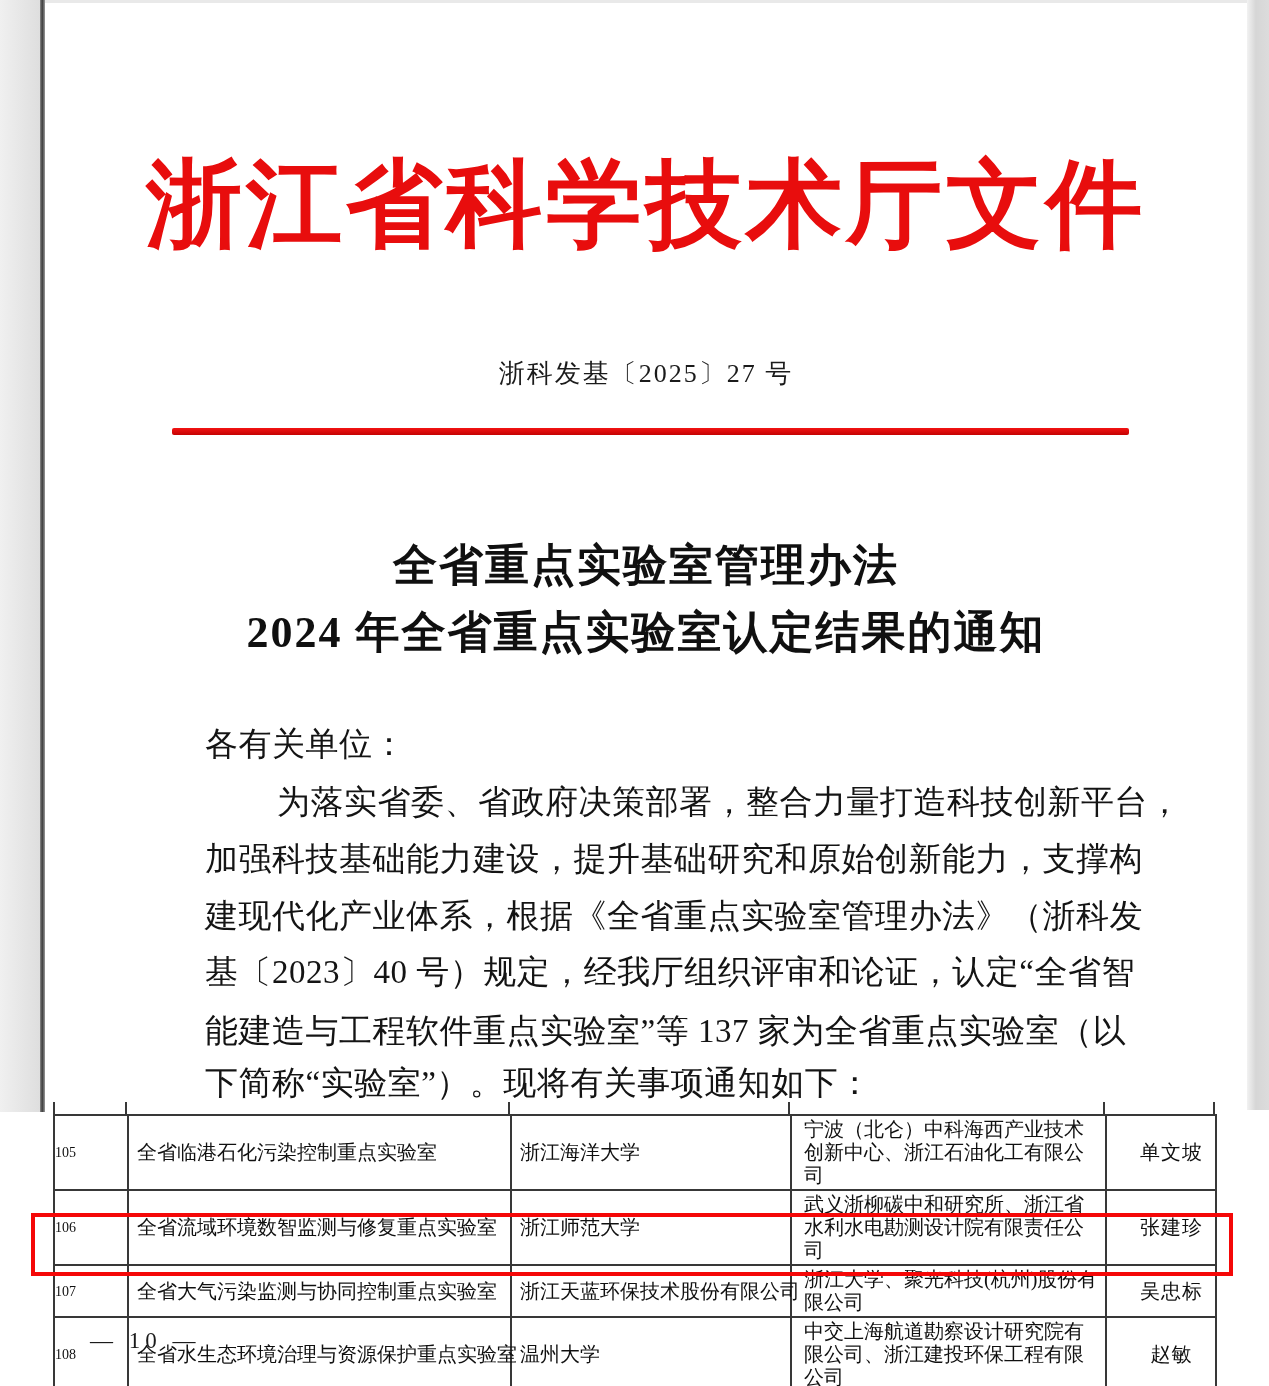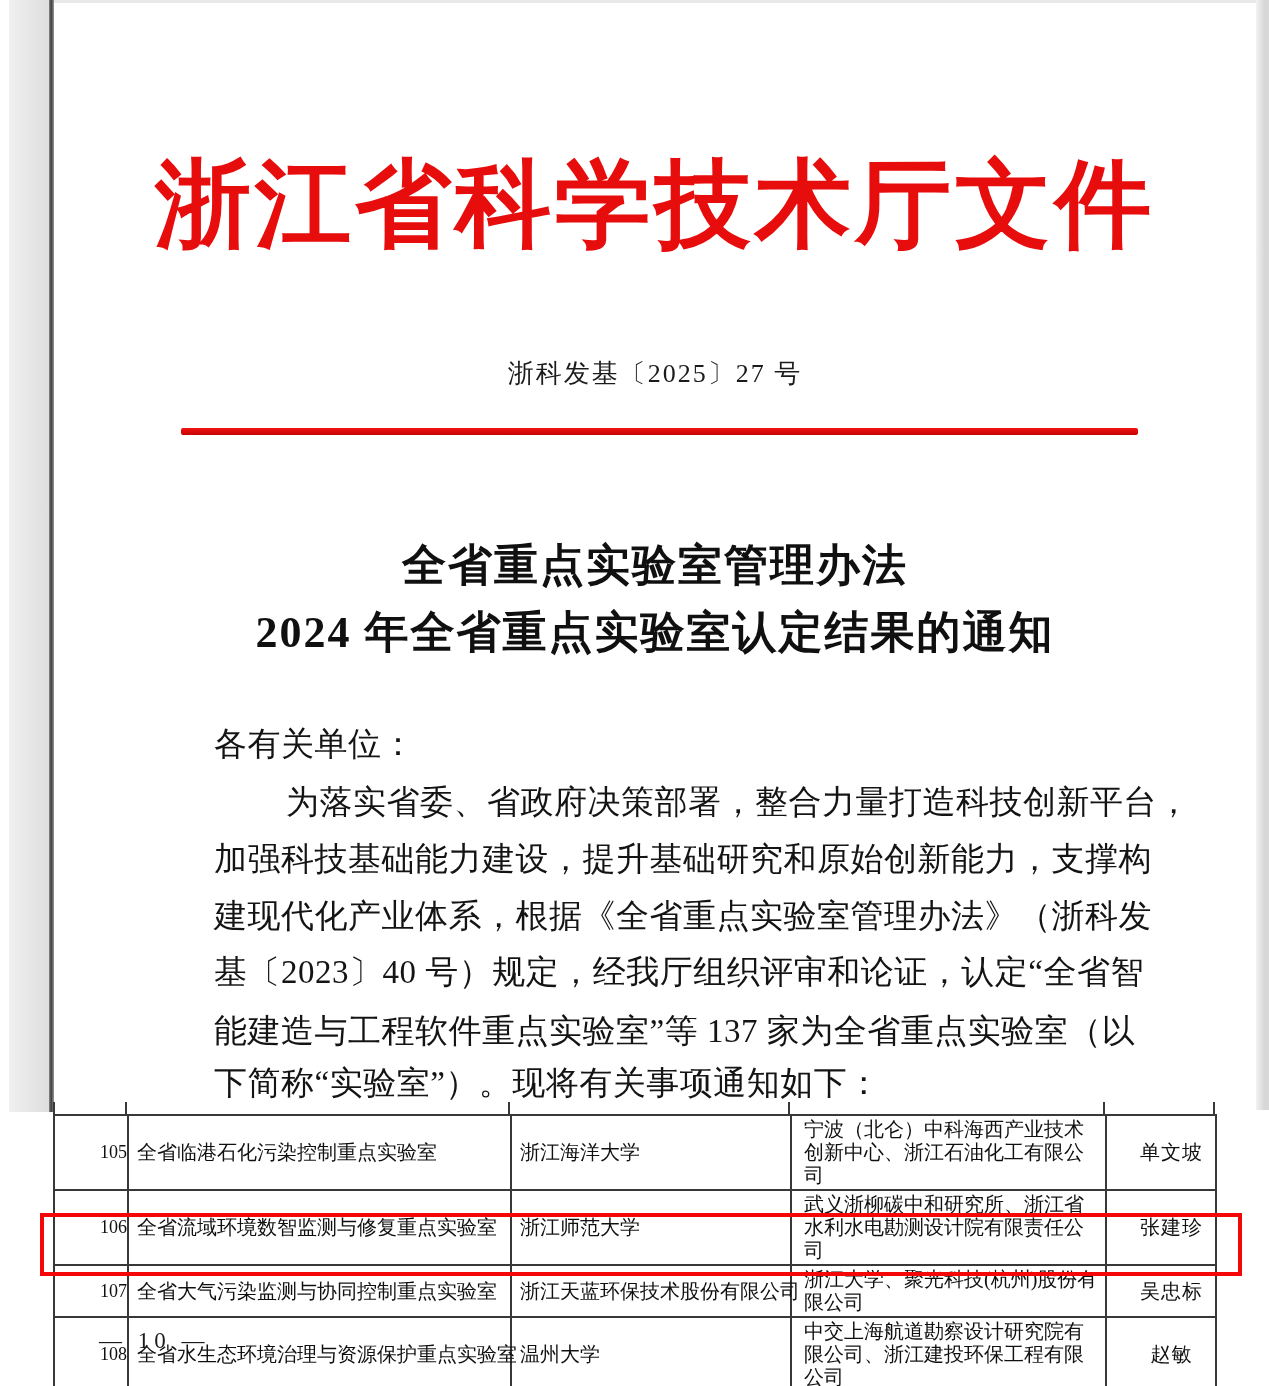--- a/index.html
+++ b/index.html
@@ -1,21 +1,21 @@
 <!DOCTYPE html>
 <html><head>
 <meta charset="utf-8">
 <style>
   html,body{margin:0;padding:0;}
   body{
     width:1269px;height:1386px;position:relative;background:#ffffff;
     font-family:"Liberation Serif","DejaVu Serif",serif;
     overflow:hidden;
   }
-  .abs{position:absolute;margin-left:9px;}
+  .abs{position:absolute;}
   
   .margin-left{left:0;top:0;width:40px;height:1112px;
     background:linear-gradient(to right,#f0f0f0,#dedede);}
   .page-edge{left:40px;top:0;width:5px;height:1112px;
     background:linear-gradient(to right,#8a8a8a,#3d3d3d 45%,#9a9a9a);}
   .margin-right{left:1247px;top:0;width:22px;height:1110px;
     background:linear-gradient(to right,#f2f2f2,#d6d6d6 40%,#dcdcdc);}
   .top-line{left:45px;top:0;width:1202px;height:3px;background:#e9e9e9;}
 
   
@@ -35,21 +35,21 @@
   
   .bline{left:205px;width:960px;font-size:33px;color:#141414;
     letter-spacing:0.5px;white-space:nowrap;}
   .bline.indent{left:277px;}
 
   
   .labs-table{position:absolute;left:53px;top:1114px;width:1162px;
     border-collapse:collapse;table-layout:fixed;color:#101010;}
   .labs-table td{border:2px solid #383838;font-size:20px;line-height:23px;
     padding:2px 0;vertical-align:middle;overflow:visible;}
-  .labs-table td.c0{text-align:right;font-size:18px;}
+  .labs-table td.c0{text-align:left;font-size:14px;}
   .labs-table td.c1{padding-left:8px;white-space:nowrap;}
   .labs-table td.c2{padding-left:8px;white-space:nowrap;}
   .labs-table td.c3{padding-left:12px;padding-right:4px;}
   .labs-table td.c4{text-align:center;letter-spacing:1px;padding-left:21px;}
   .labs-table tr:nth-child(1){height:54px;}
   .labs-table tr:nth-child(2){height:46px;}
   .labs-table tr:nth-child(3){height:50px;margin-left:11px;}
   .labs-table tr:nth-child(4){height:68px;}
   .stub{position:absolute;top:1102px;width:2px;height:12px;background:#383838;}
 

